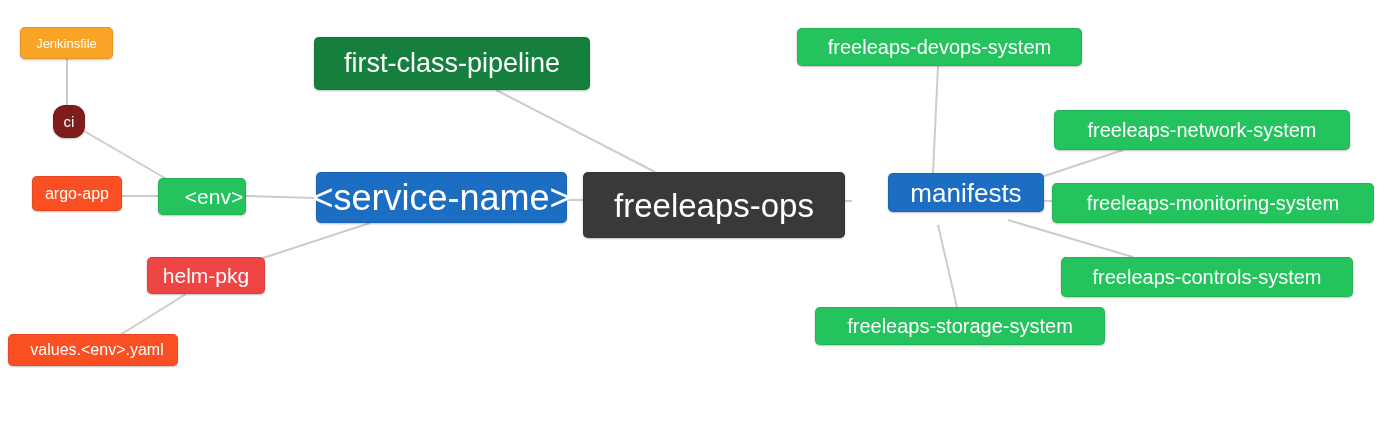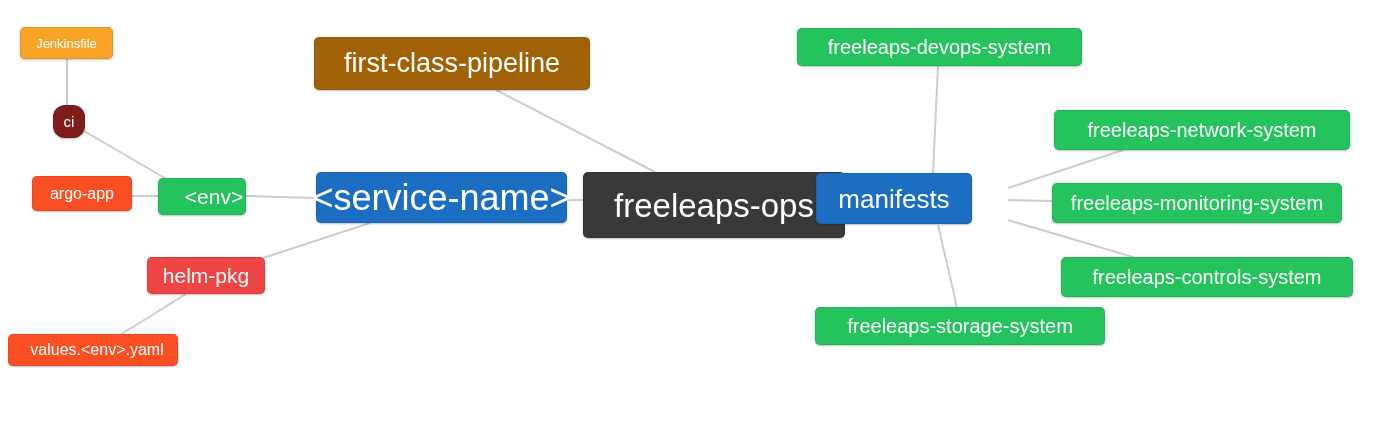--- a/index.html
+++ b/index.html
@@ -32,31 +32,31 @@
     border: 1px solid rgba(0,0,0,0.08);
     box-shadow: 0 1px 2px rgba(0,0,0,0.25);
     box-sizing: border-box;
     white-space: nowrap;
     cursor: pointer;
     line-height: 1;
   }
   
   .n-jenkinsfile { left: 20px;  top: 27px;  width: 93px;  height: 32px; font-size: 13px; }
   .n-ci          { left: 53px;  top: 105px; width: 32px;  height: 33px; font-size: 15px; }
-  .n-argo-app    { left: 32px;  top: 176px; width: 100px;  height: 35px; font-size: 16px; }
+  .n-argo-app    { left: 32px;  top: 176px; width: 90px;  height: 35px; font-size: 16px; }
   .n-env         { left: 158px; top: 178px; width: 88px;  height: 37px; font-size: 21px; }
   .n-helm-pkg    { left: 147px; top: 257px; width: 118px; height: 37px; font-size: 21px; }
   .n-values      { left: 8px;   top: 334px; width: 170px; height: 32px; font-size: 16px; }
   .n-fcp         { left: 314px; top: 37px;  width: 276px; height: 53px; font-size: 27px; }
   .n-service     { left: 316px; top: 172px; width: 251px; height: 51px; font-size: 36px; }
   .n-ops         { left: 583px; top: 172px; width: 262px; height: 66px; font-size: 33px; }
-  .n-manifests   { left: 816px; top: 173px; width: 156px; height: 51px; font-size: 26px; }
+  .n-manifests   { left: 888px; top: 173px; width: 156px; height: 39px; font-size: 26px; }
   .n-devops      { left: 797px; top: 28px;  width: 285px; height: 38px; font-size: 20px; }
   .n-network     { left: 1054px; top: 110px; width: 296px; height: 40px; font-size: 20px; }
-  .n-monitoring  { left: 1052px; top: 183px; width: 290px; height: 40px; font-size: 20px; }
+  .n-monitoring  { left: 1052px; top: 183px; width: 322px; height: 40px; font-size: 20px; }
   .n-controls    { left: 1061px; top: 257px; width: 292px; height: 40px; font-size: 20px; }
   .n-storage     { left: 815px;  top: 307px; width: 290px; height: 38px; font-size: 20px; }
 </style>
 </head>
 <body>
 
 <div class="canvas" style="background: rgb(255, 255, 255); text-align: center;">
 
   <svg class="edges-layer" viewBox="0 0 1390 421" xmlns="http://www.w3.org/2000/svg">
     <line class="edge" x1="67" y1="59" x2="67" y2="105" stroke="#CCCCCC"></line>
@@ -74,21 +74,21 @@
     <line class="edge" x1="1008" y1="220" x2="1133" y2="257" stroke="#CCCCCC"></line>
     <line class="edge" x1="938" y1="225" x2="957" y2="307" stroke="#CCCCCC"></line>
   </svg>
 
   <div class="node n-jenkinsfile" style="background: rgb(249, 163, 39);">Jenkinsfile</div>
   <div class="node n-ci" style="background: #7f1d1d; border-radius: 12px;">ci</div>
   <div class="node n-argo-app" style="background: rgb(250, 78, 35);">argo-app</div>
   <div class="node n-env" style="background: rgb(37, 195, 94); padding-left: 24px;">&lt;env&gt;</div>
   <div class="node n-helm-pkg" style="background: #ef4444;">helm-pkg</div>
   <div class="node n-values" style="background: rgb(250, 78, 35); padding-left: 8px;">values.&lt;env&gt;.yaml</div>
-  <div class="node n-fcp" style="background: #a16207;">first-class-pipeline</div>
+  <div class="node n-fcp" style="background: #15803d;">first-class-pipeline</div>
   <div class="node n-service" style="background: rgb(27, 110, 194);">&lt;service-name&gt;</div>
   <div class="node n-ops" style="background: rgb(59, 56, 56);">freeleaps-ops</div>
   <div class="node n-manifests" style="background: rgb(27, 110, 194);">manifests</div>
   <div class="node n-devops" style="background: rgb(37, 195, 94);">freeleaps-devops-system</div>
   <div class="node n-network" style="background: rgb(37, 195, 94);">freeleaps-network-system</div>
   <div class="node n-monitoring" style="background: rgb(37, 195, 94);">freeleaps-monitoring-system</div>
   <div class="node n-controls" style="background: rgb(37, 195, 94);">freeleaps-controls-system</div>
   <div class="node n-storage" style="background: rgb(37, 195, 94);">freeleaps-storage-system</div>
 
 </div>

